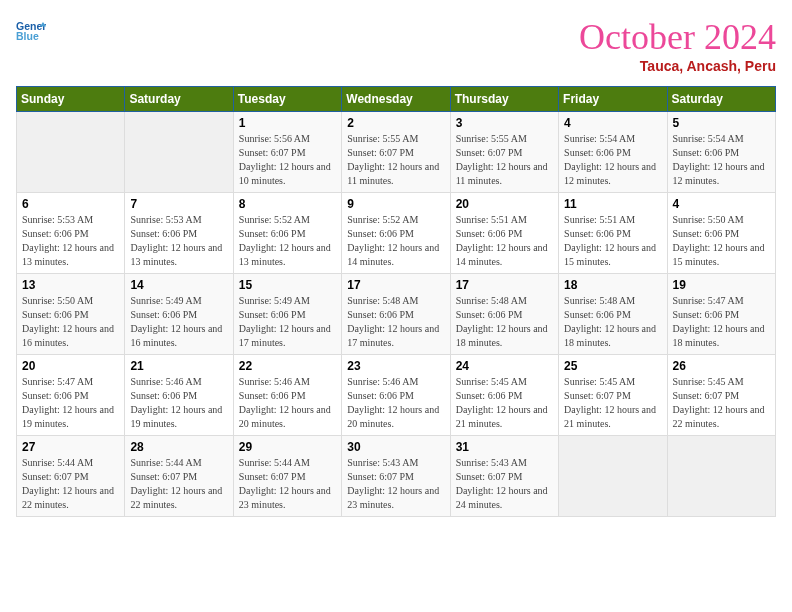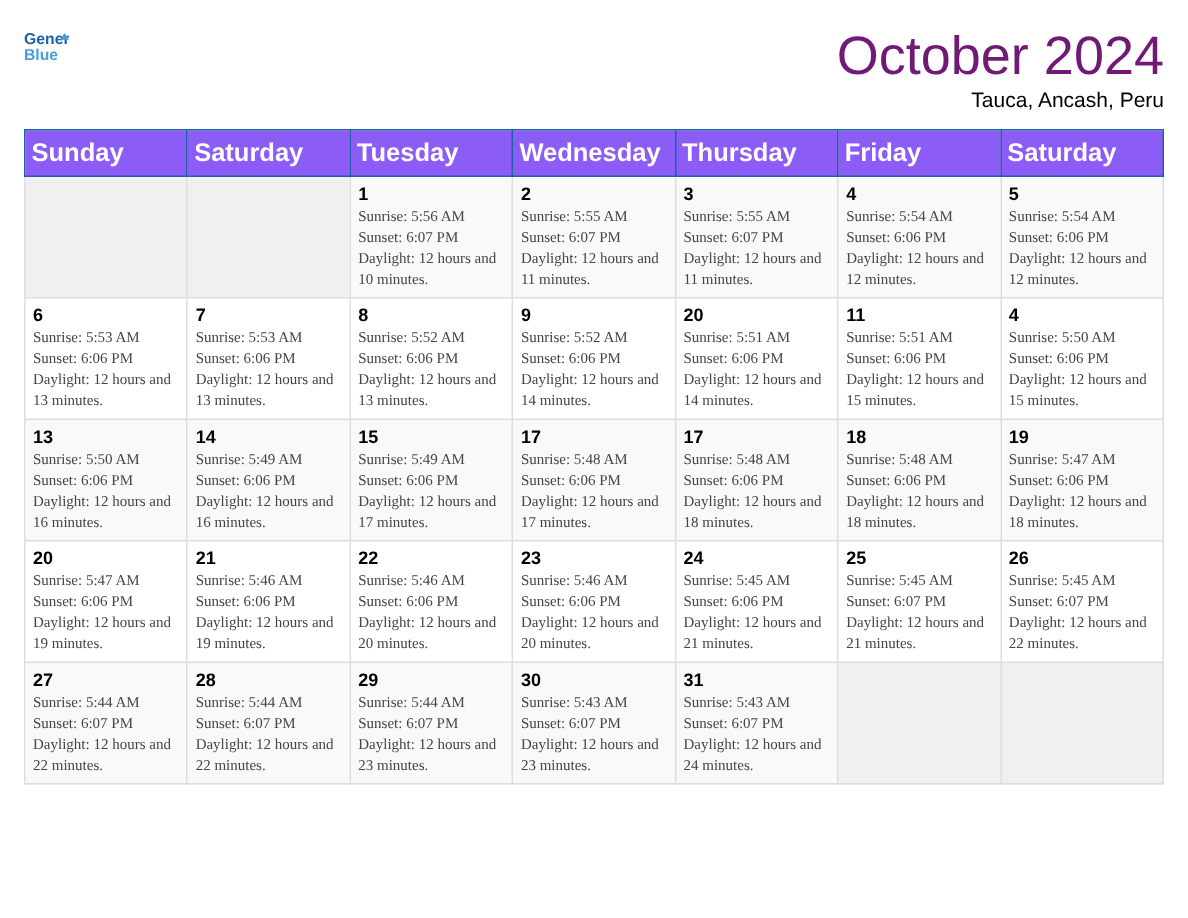--- a/index.html
+++ b/index.html
@@ -24,37 +24,39 @@
     .logo-icon {
       width: 30px;
       height: 30px;
     }
     .title-block {
       text-align: right;
     }
     .month-title {
       font-size: 36px;
       font-weight: 300;
-      color: #701a75;
+      color: #ec4899;
+      font-family: Liberation Serif, serif;
     }
     .location {
       font-size: 14px;
-      color: #000000;
+      color: #b91c1c;
+      font-weight: bold;
     }
     table {
       width: 100%;
       border-collapse: collapse;
       font-size: 10.5px;
     }
     thead tr th {
-      background-color: #8b5cf6;
+      background-color: #4d7c0f;
       color: #fff;
       padding: 5px 4px;
       text-align: left;
-      font-size: 17px;
+      font-size: 12px;
       font-weight: bold;
       border: 1px solid #2060a0;
     }
     tbody tr td {
       vertical-align: top;
       padding: 4px 5px;
       border: 1px solid #ddd;
       background: #fff;
       min-height: 70px;
       width: 14.28%;

